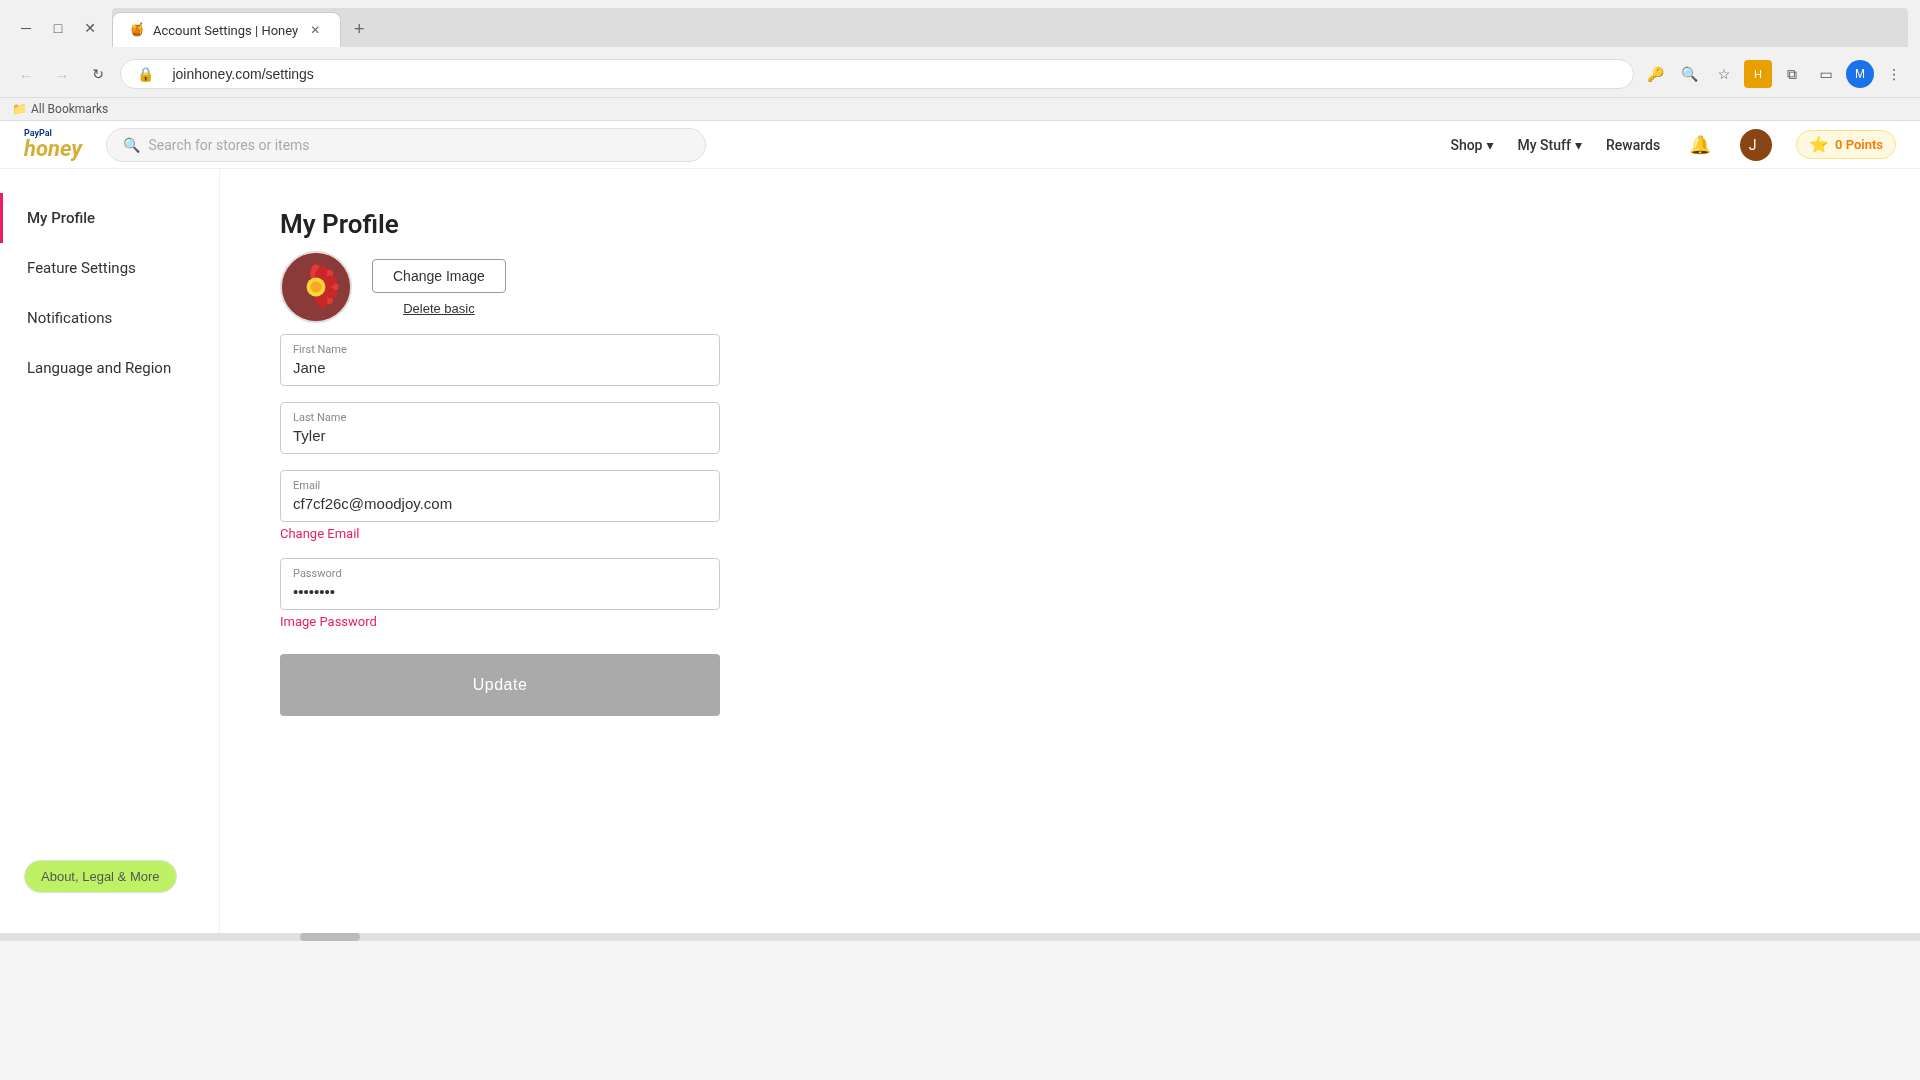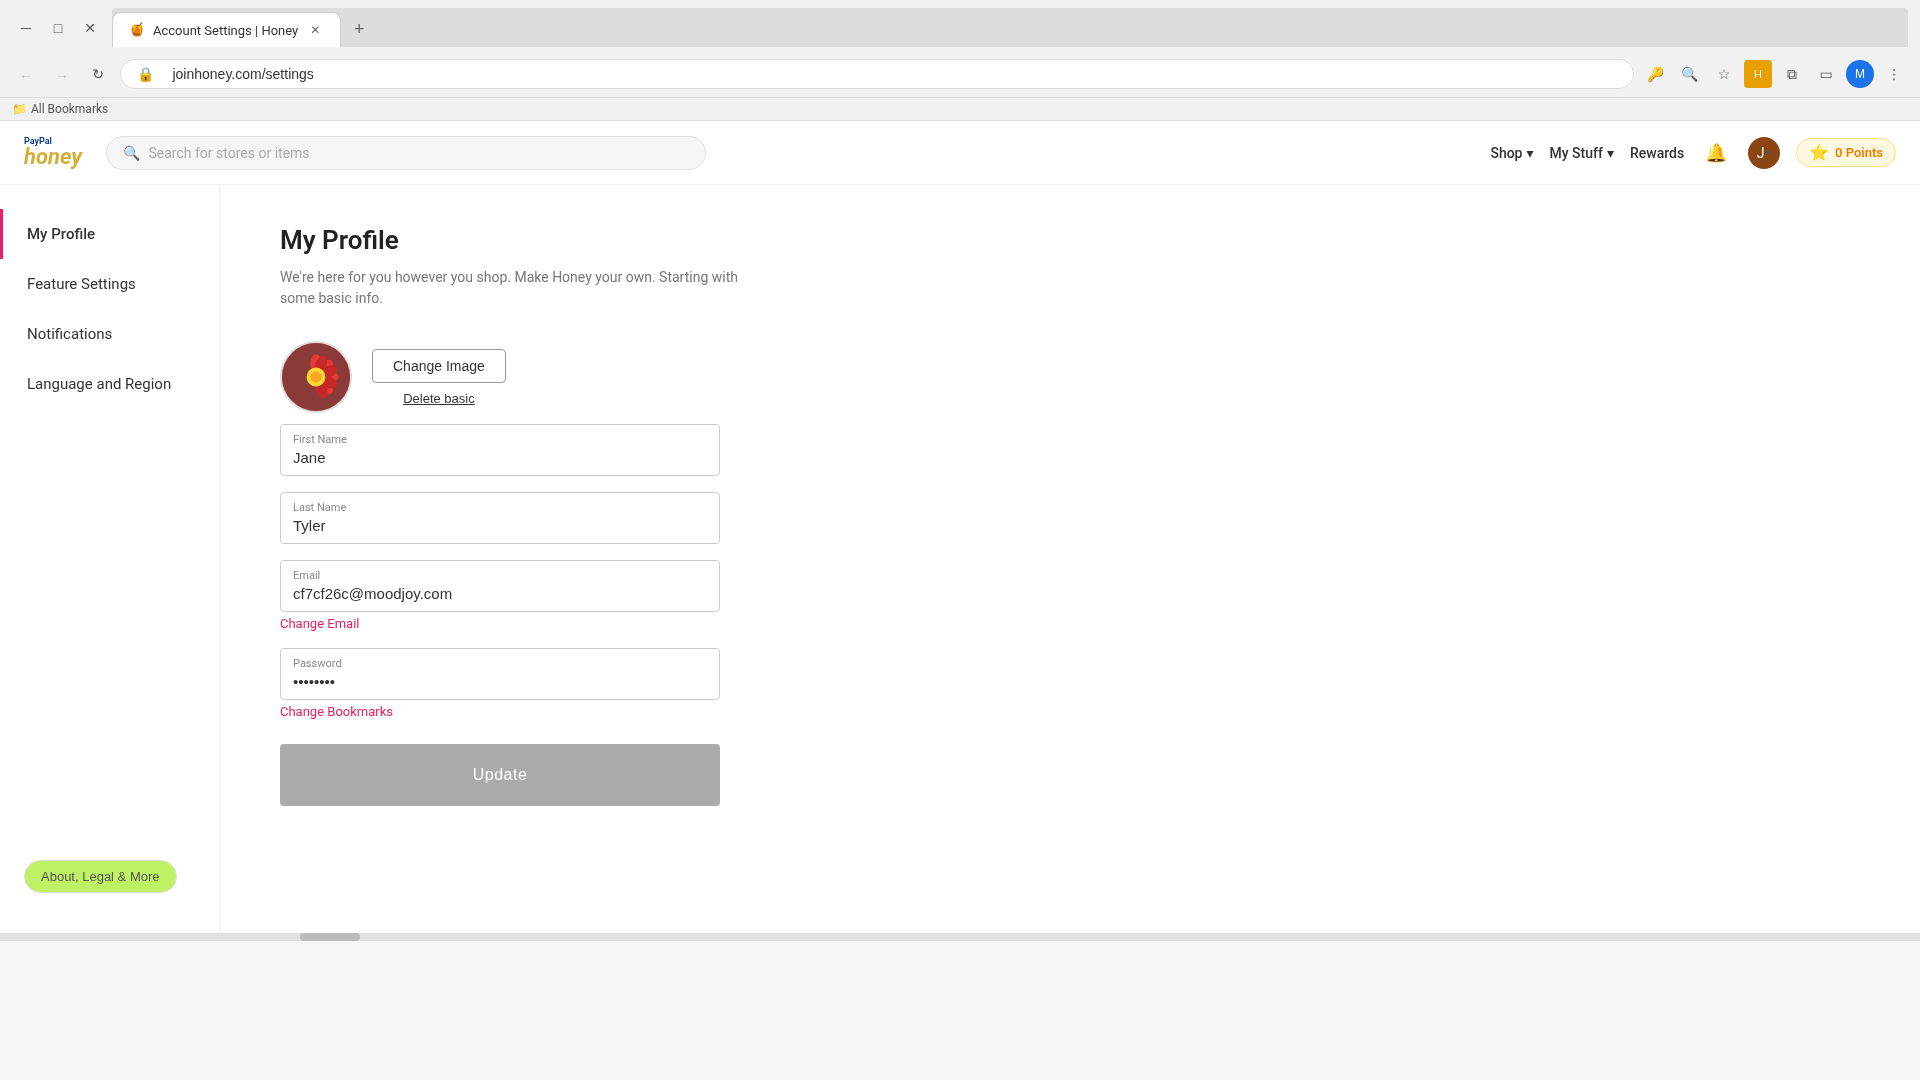--- a/index.html
+++ b/index.html
@@ -22,26 +22,26 @@
     .address-bar { flex: 1; display: flex; align-items: center; background: white; border: 1px solid #ddd; border-radius: 20px; padding: 6px 16px; font-size: 14px; color: #333; }
     .address-bar input { border: none; outline: none; flex: 1; font-size: 14px; color: #333; background: transparent; margin-left: 12px; }
     .toolbar-icons { display: flex; align-items: center; gap: 6px; }
     .toolbar-icon { width: 28px; height: 28px; border-radius: 50%; border: none; background: transparent; cursor: pointer; display: flex; align-items: center; justify-content: center; color: #555; font-size: 14px; }
     .bookmarks-bar { padding: 4px 12px; background: #f1f1f1; border-top: 1px solid #ddd; font-size: 12px; color: #555; display: flex; align-items: center; gap: 4px; }
 
     
     .app-wrapper { background: white; min-height: 820px; display: flex; flex-direction: column; }
 
     
-    .top-nav { display: flex; align-items: center; padding: 0 24px; height: 64px; border-bottom: 1px solid #eee; background: white; }
+    .top-nav { display: flex; align-items: center; padding: 0 24px; height: 48px; border-bottom: 1px solid #eee; background: white; }
     .logo { display: flex; align-items: center; gap: 4px; margin-right: 24px; }
     .logo-paypal { font-size: 9px; color: #003087; font-weight: 600; display: block; line-height: 1; }
     .logo-honey { font-size: 22px; font-weight: 700; color: #d4af37; font-style: italic; line-height: 1; }
     .search-bar { flex: 1; max-width: 600px; display: flex; align-items: center; gap: 8px; background: #f5f5f5; border: 1px solid #e0e0e0; border-radius: 20px; padding: 8px 16px; color: #888; font-size: 14px; }
-    .nav-actions { display: flex; align-items: center; gap: 16px; margin-left: auto; }
+    .nav-actions { display: flex; align-items: center; gap: 24px; margin-left: auto; }
     .nav-link { display: flex; align-items: center; gap: 4px; font-size: 14px; color: #333; cursor: pointer; font-weight: 500; }
     .nav-bell { width: 32px; height: 32px; display: flex; align-items: center; justify-content: center; cursor: pointer; font-size: 18px; color: #333; }
     .nav-avatar { width: 32px; height: 32px; border-radius: 50%; background: #8B4513; display: flex; align-items: center; justify-content: center; overflow: hidden; cursor: pointer; }
     .points-badge { display: flex; align-items: center; gap: 6px; background: #fff8e1; border: 1px solid #ffe082; border-radius: 20px; padding: 4px 12px; font-size: 13px; color: #f57c00; font-weight: 600; cursor: pointer; }
     .points-icon { font-size: 16px; }
 
     
     .main-layout { display: flex; flex: 1; }
 
     
@@ -177,21 +177,20 @@
           <span>Language and Region</span>
         </div>
       </nav>
       <div class="sidebar-bottom">
         <button class="about-btn">About, Legal &amp; More</button>
       </div>
     </aside>
 
     <main class="main-content">
       <h1 class="page-title">My Profile</h1>
-      <p class="page-subtitle">We're here for you however you shop. Make Honey your own. Starting with<br>some basic info.</p>
 
       
       <div class="profile-image-section">
         <div class="avatar-circle">
 
           <svg width="72" height="72" viewBox="0 0 72 72">
             <rect width="72" height="72" fill="#8B3A3A" rx="36"></rect>
 
             <ellipse cx="36" cy="22" rx="6" ry="10" fill="#e53935" transform="rotate(0 36 36)"></ellipse>
             <ellipse cx="36" cy="22" rx="6" ry="10" fill="#e53935" transform="rotate(45 36 36)"></ellipse>
@@ -232,21 +231,21 @@
           <input type="email" value="cf7cf26c@moodjoy.com" style="">
         </div>
         <a class="form-link">Change Email</a>
       </div>
 
       <div class="form-group">
         <div class="form-field">
           <label>Password</label>
           <input type="password" value="••••••••" style="">
         </div>
-        <a class="form-link">Change Bookmarks</a>
+        <a class="form-link">Image Password</a>
       </div>
 
       <button class="update-btn">Update</button>
     </main>
   </div>
 
   <div class="scroll-bar-area">
     <div class="scroll-indicator"></div>
   </div>
 </div>

